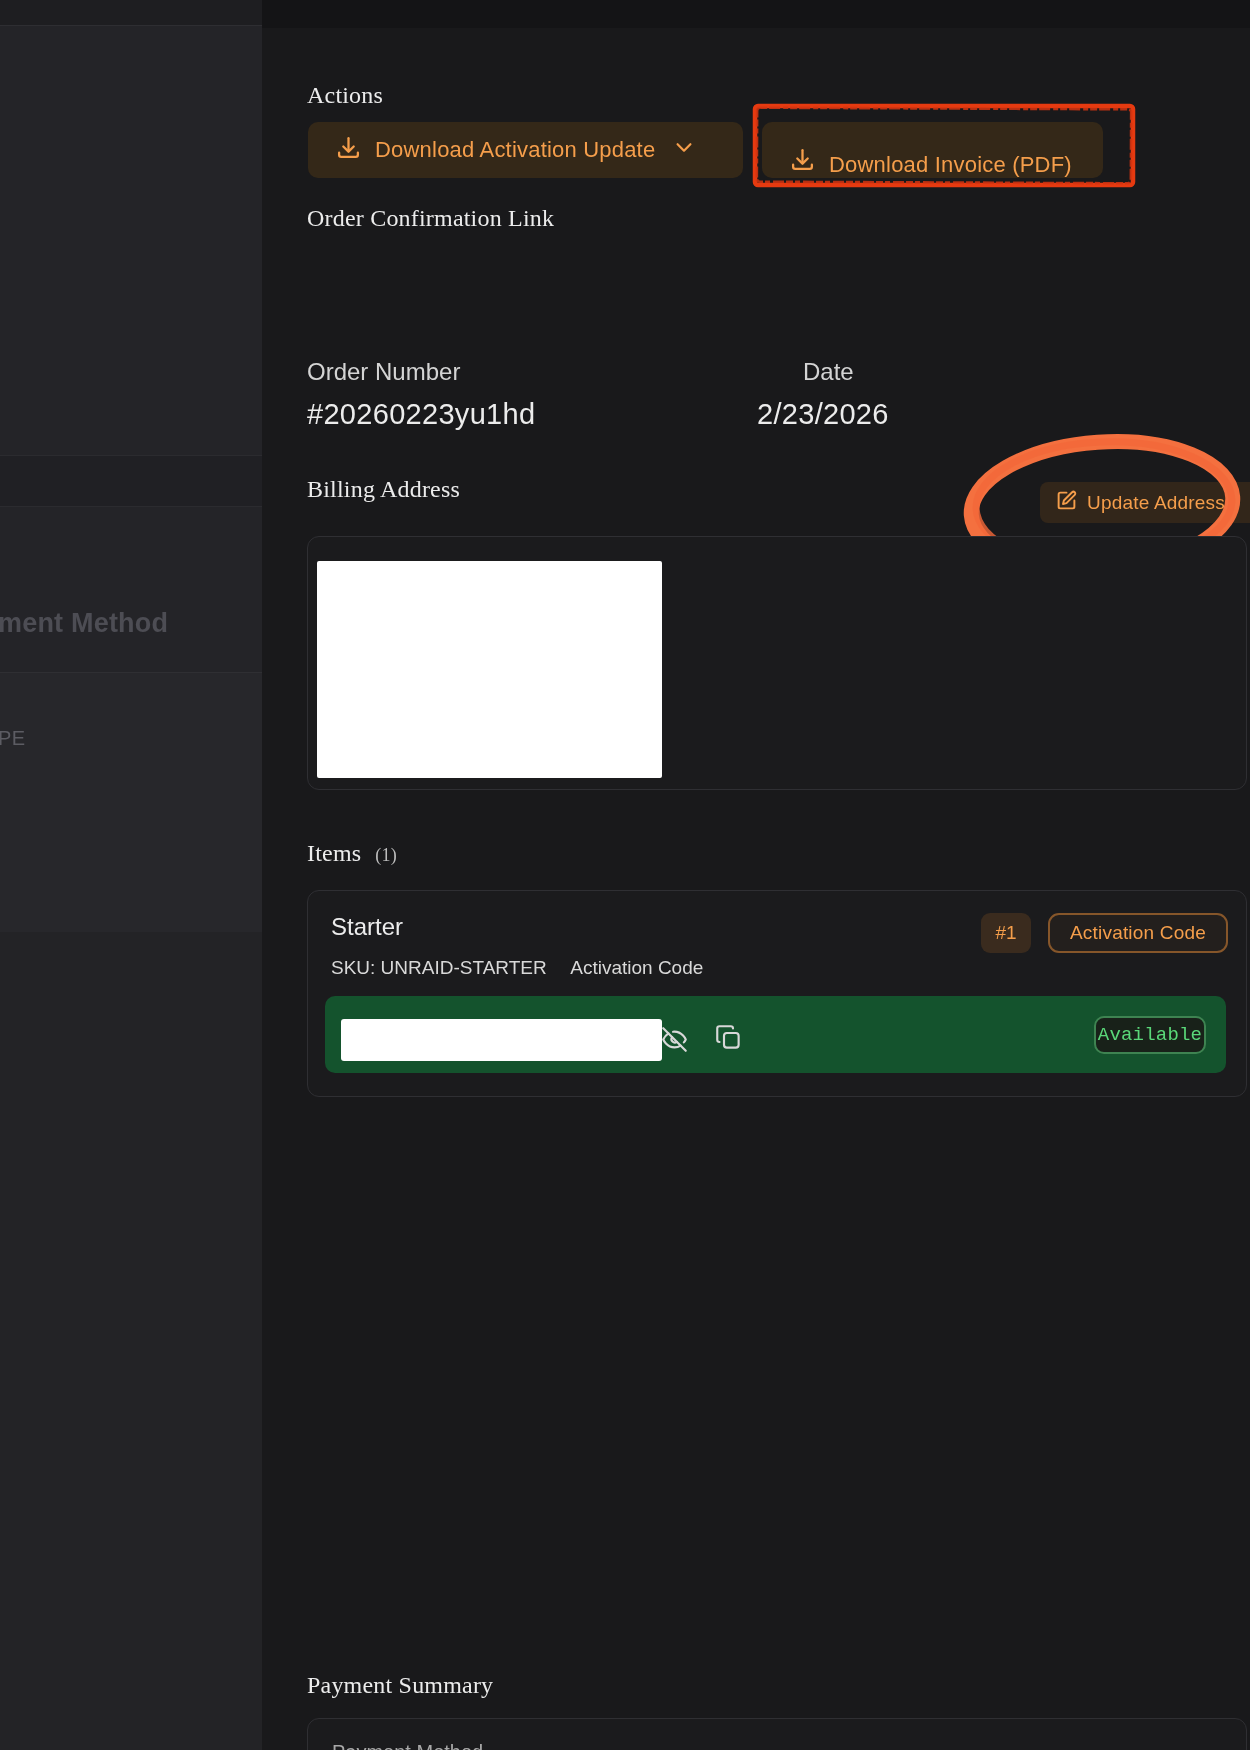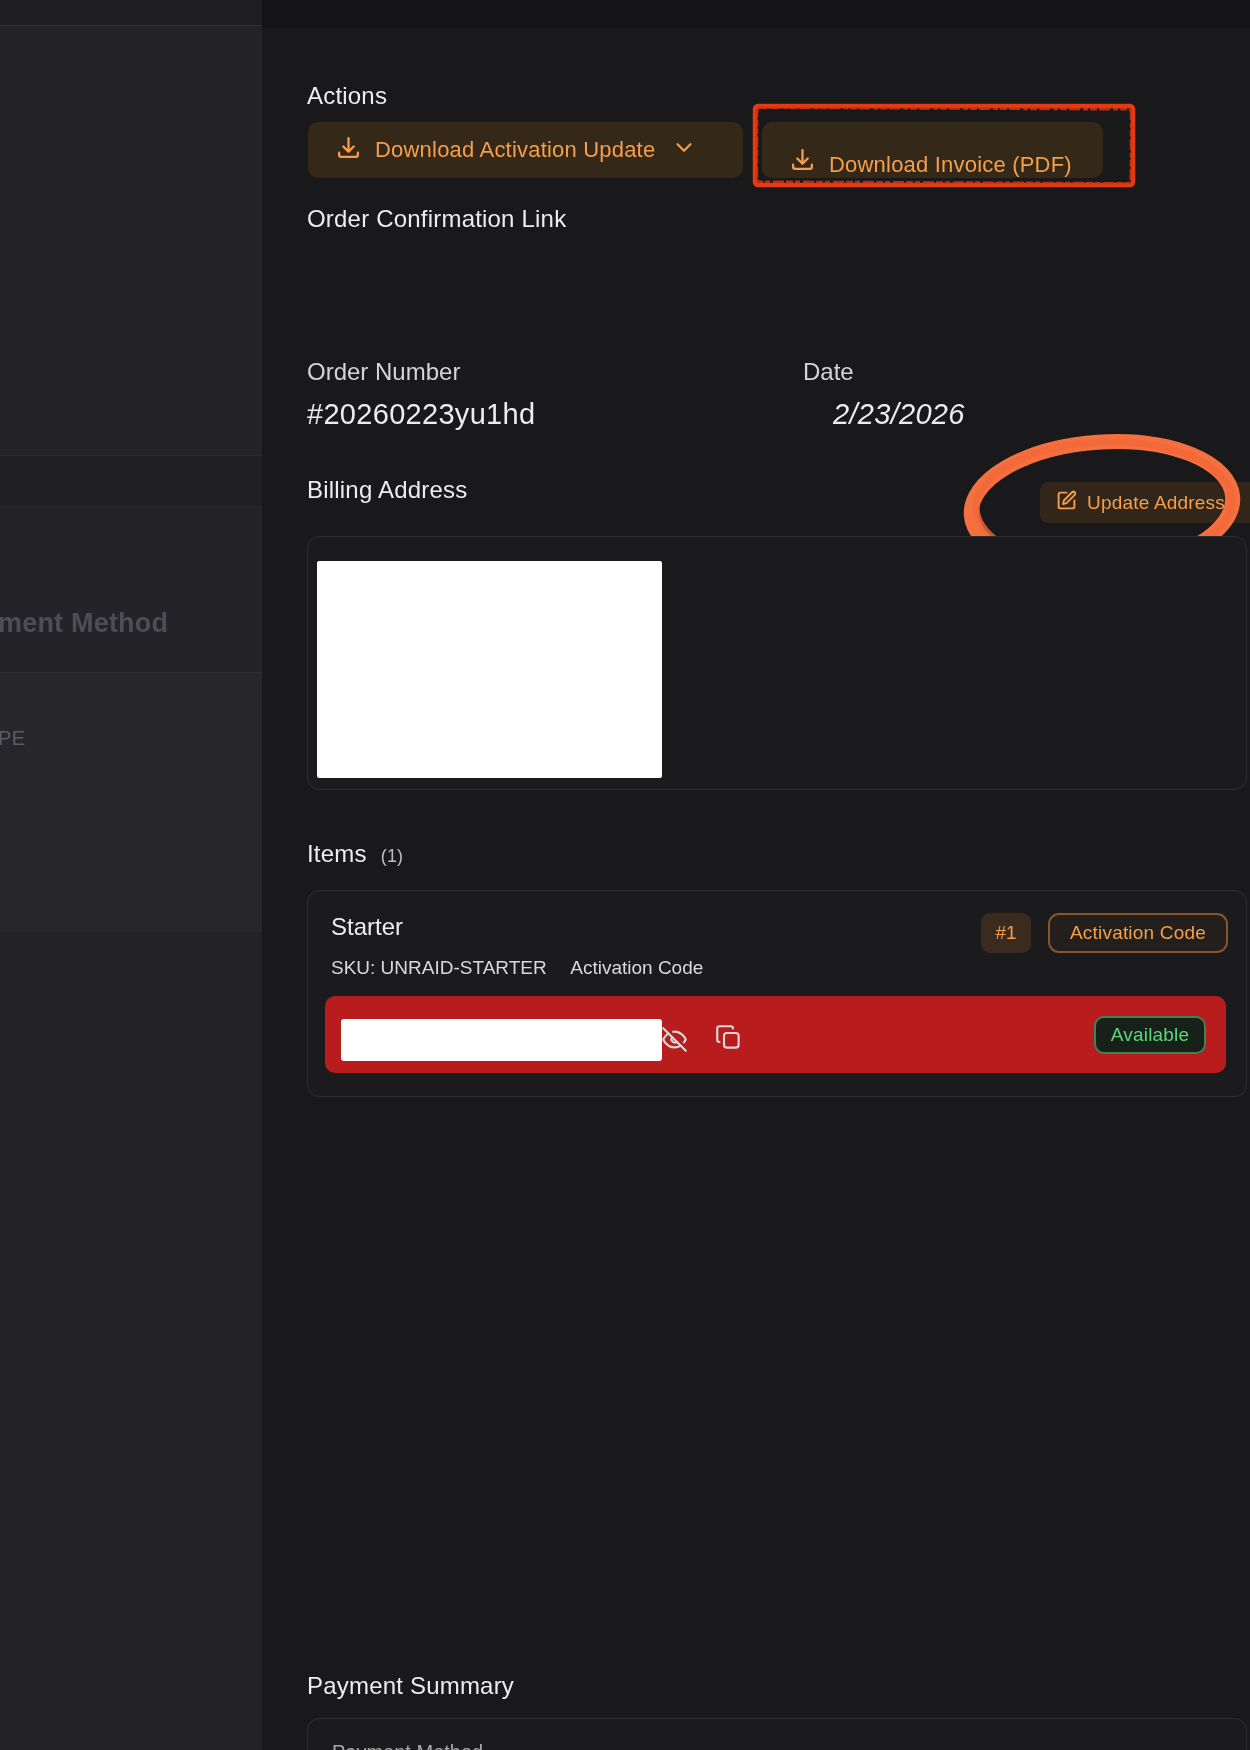--- a/index.html
+++ b/index.html
@@ -27,21 +27,21 @@
   .sb-value-cut {
     position:absolute; left:-2px; top:54px; font-size:20px; color:#5c5c63;
     letter-spacing:.5px; white-space:nowrap;
   }
   .sb-block-bottom { position:absolute; left:0; top:932px; width:262px; height:818px;
     background:#232326; }
   
   #main-topstrip { position:absolute; left:262px; top:0; width:988px; height:28px;
     background:#141416; }
   .h-section { position:absolute; color:#ececec; font-size:24px; font-weight:500;
-    letter-spacing:.2px; white-space:nowrap; }
+    letter-spacing:.2px; white-space:nowrap;font-family:Liberation Serif, serif; }
   
   .btn-soft {
     position:absolute; display:flex; align-items:center; gap:14px;
     background:#342818; border:none; border-radius:10px; cursor:pointer;
     color:#f59e4b; font-family:"Liberation Sans",sans-serif;
     font-size:22px; letter-spacing:.2px; white-space:nowrap;
   }
   .btn-soft svg { flex:0 0 auto; }
   
   .lbl { position:absolute; color:#d4d4d4; font-size:24px; font-weight:400; white-space:nowrap; }
@@ -57,21 +57,21 @@
   .badge-index {
     position:absolute; display:flex; align-items:center; justify-content:center;
     background:#3a2b1e; border-radius:9px; color:#f59e4b; font-size:19px;
   }
   .badge-type {
     position:absolute; display:flex; align-items:center; justify-content:center;
     background:rgba(58,43,30,.25); border:2px solid #86562a; border-radius:11px;
     color:#f59e4b; font-size:19px; letter-spacing:.2px;
   }
   .code-row {
-    position:absolute; background:#b91c1c; border-radius:10px;
+    position:absolute; background:#14532d; border-radius:10px;font-family:Liberation Mono, monospace;
   }
   .icon-btn { position:absolute; background:none; border:none; cursor:pointer; padding:0; line-height:0; }
   .badge-status {
     position:absolute; display:flex; align-items:center; justify-content:center;
     background:#182119; border:2px solid #3e8351; border-radius:10px;
     color:#5ad879; font-size:19px; letter-spacing:.2px;
   }
   .items-count { color:#bdbdbd; font-size:18px; font-weight:400; margin-left:14px; }
   
   .annotation { position:absolute; pointer-events:none; }
@@ -134,21 +134,21 @@
     <rect x="9" y="8" width="378" height="79" rx="3" fill="none" stroke="#e63a10" stroke-width="4.5" stroke-linejoin="round"></rect>
     <rect x="11" y="10.5" width="374" height="74" rx="3" fill="none" transform="rotate(.25 198 48)" stroke="#d23410" stroke-width="2.6" opacity=".85" stroke-linejoin="round" stroke-dasharray="7 2 11 3 5 2"></rect>
   </svg>
 
   <div class="h-section" style="left:307px; top:205px;">Order Confirmation Link</div>
 
 
   <div class="lbl" style="left:307px; top:358px;">Order Number</div>
   <div class="val" style="left:307px; top:398px;">#20260223yu1hd</div>
   <div class="lbl" style="left:803px; top:358px;">Date</div>
-  <div class="val" style="left:833px; top:398px;font-style:italic;">2/23/2026</div>
+  <div class="val" style="left:757px; top:398px;">2/23/2026</div>
 
   <div class="h-section" style="left:307px; top:476px;">Billing Address</div>
 
   <button class="btn-soft" style="left:1040px; top:482px; width:224px; height:41px; padding:0 16px; gap:10px; font-size:19px; border-radius:8px; background:#32261a;">
     <span>
       <svg width="21" height="21" viewBox="0 0 24 24" fill="none" stroke="#f59e4b" stroke-width="2.2" stroke-linecap="round" stroke-linejoin="round">
         <path d="M12 3H5a2 2 0 0 0-2 2v14a2 2 0 0 0 2 2h14a2 2 0 0 0 2-2v-7"></path>
         <path d="M18.4 2.6a2.1 2.1 0 0 1 3 3L12 15l-4 1 1-4Z"></path>
       </svg>
     </span>

